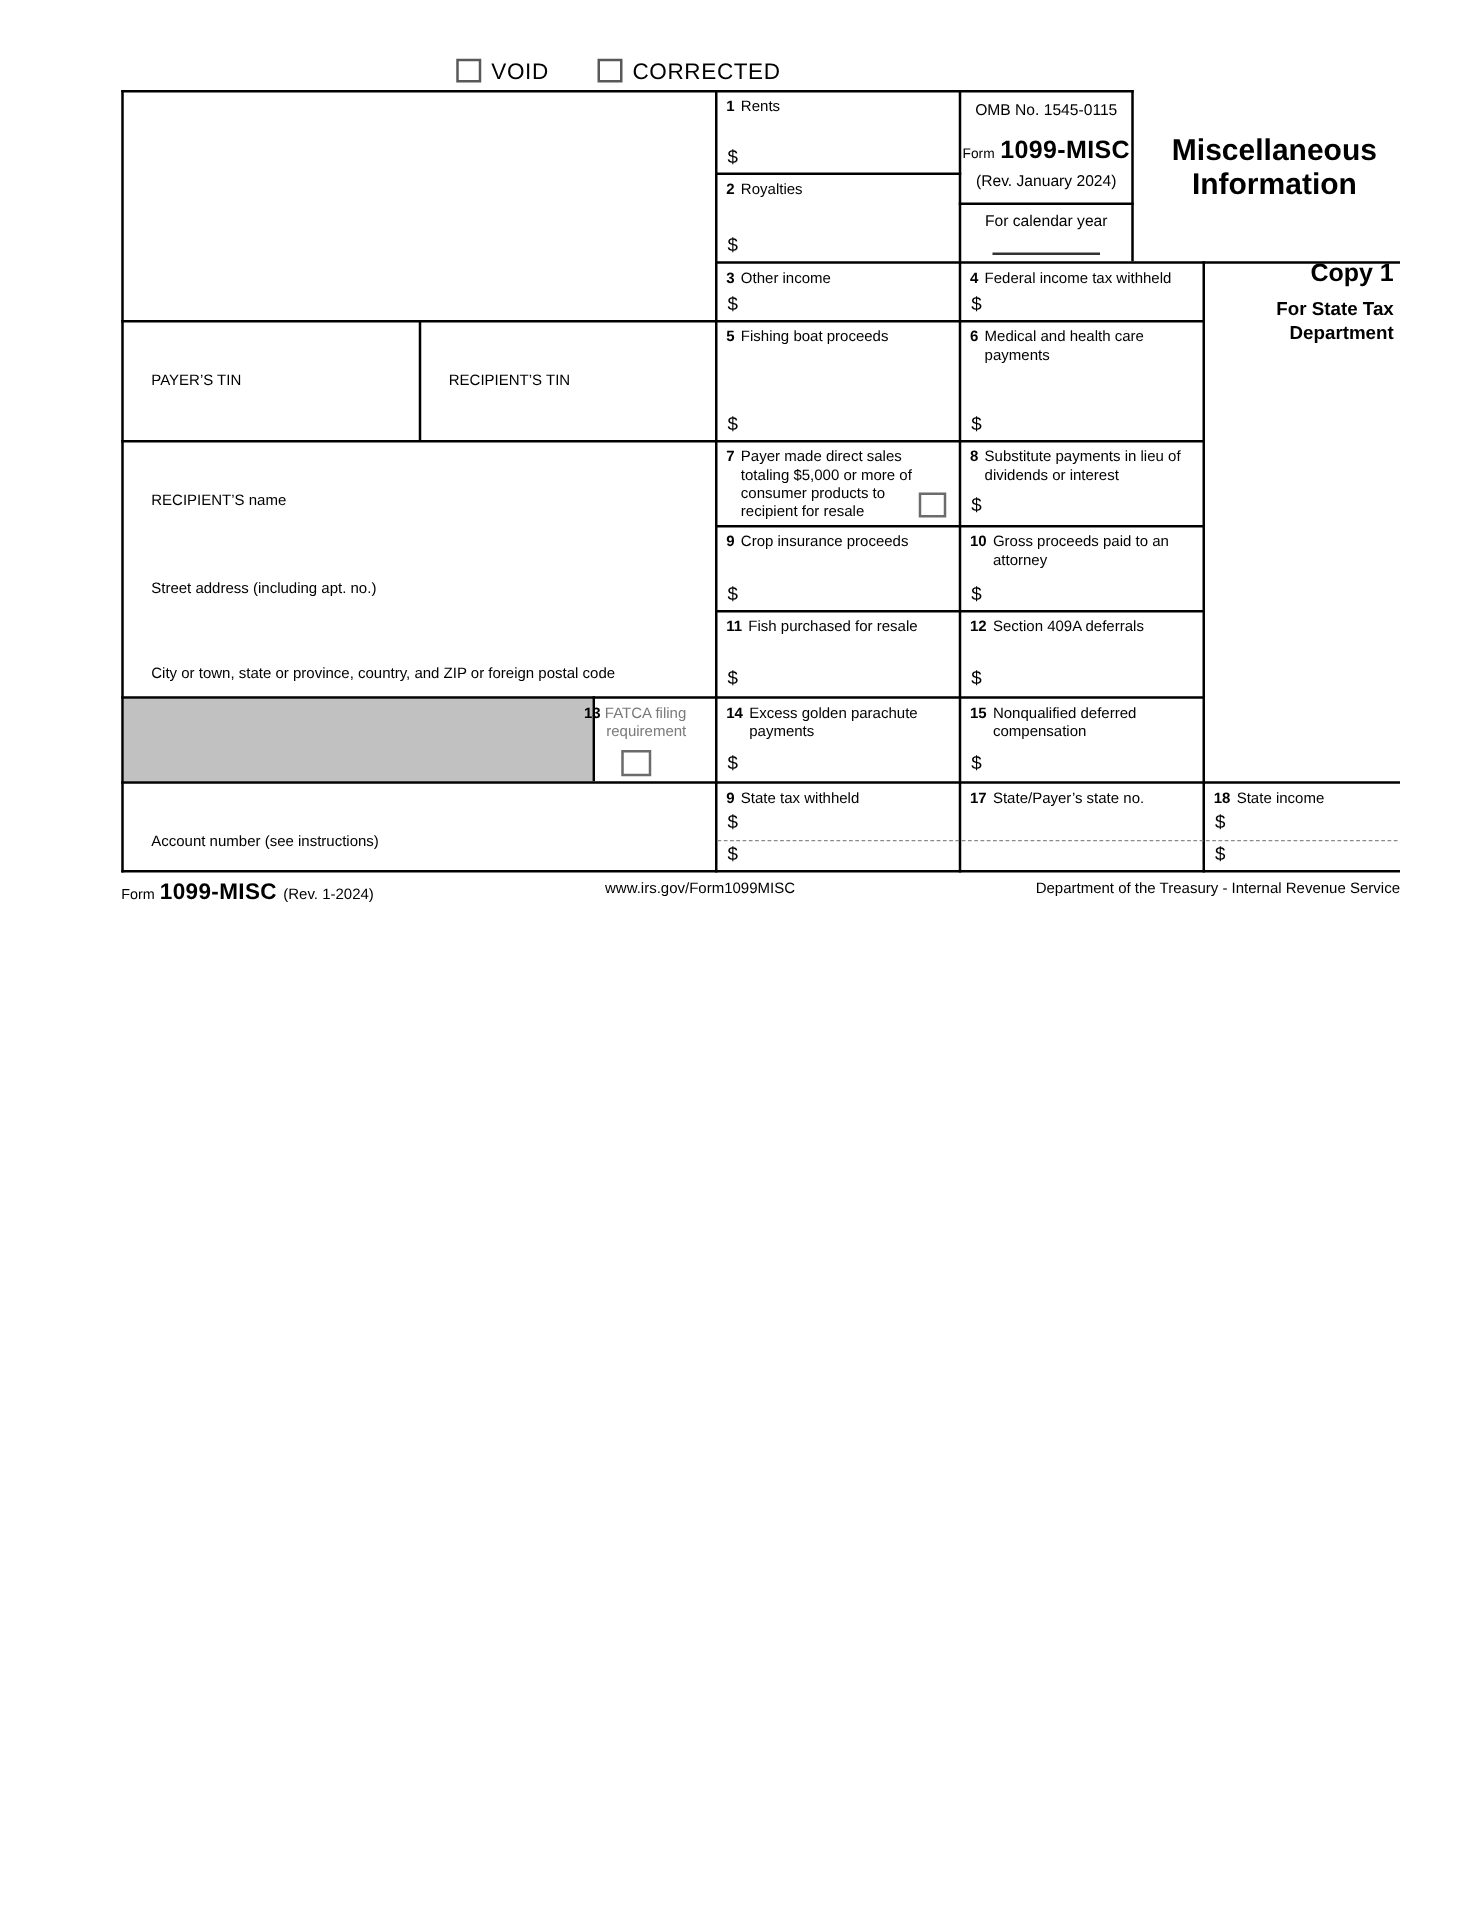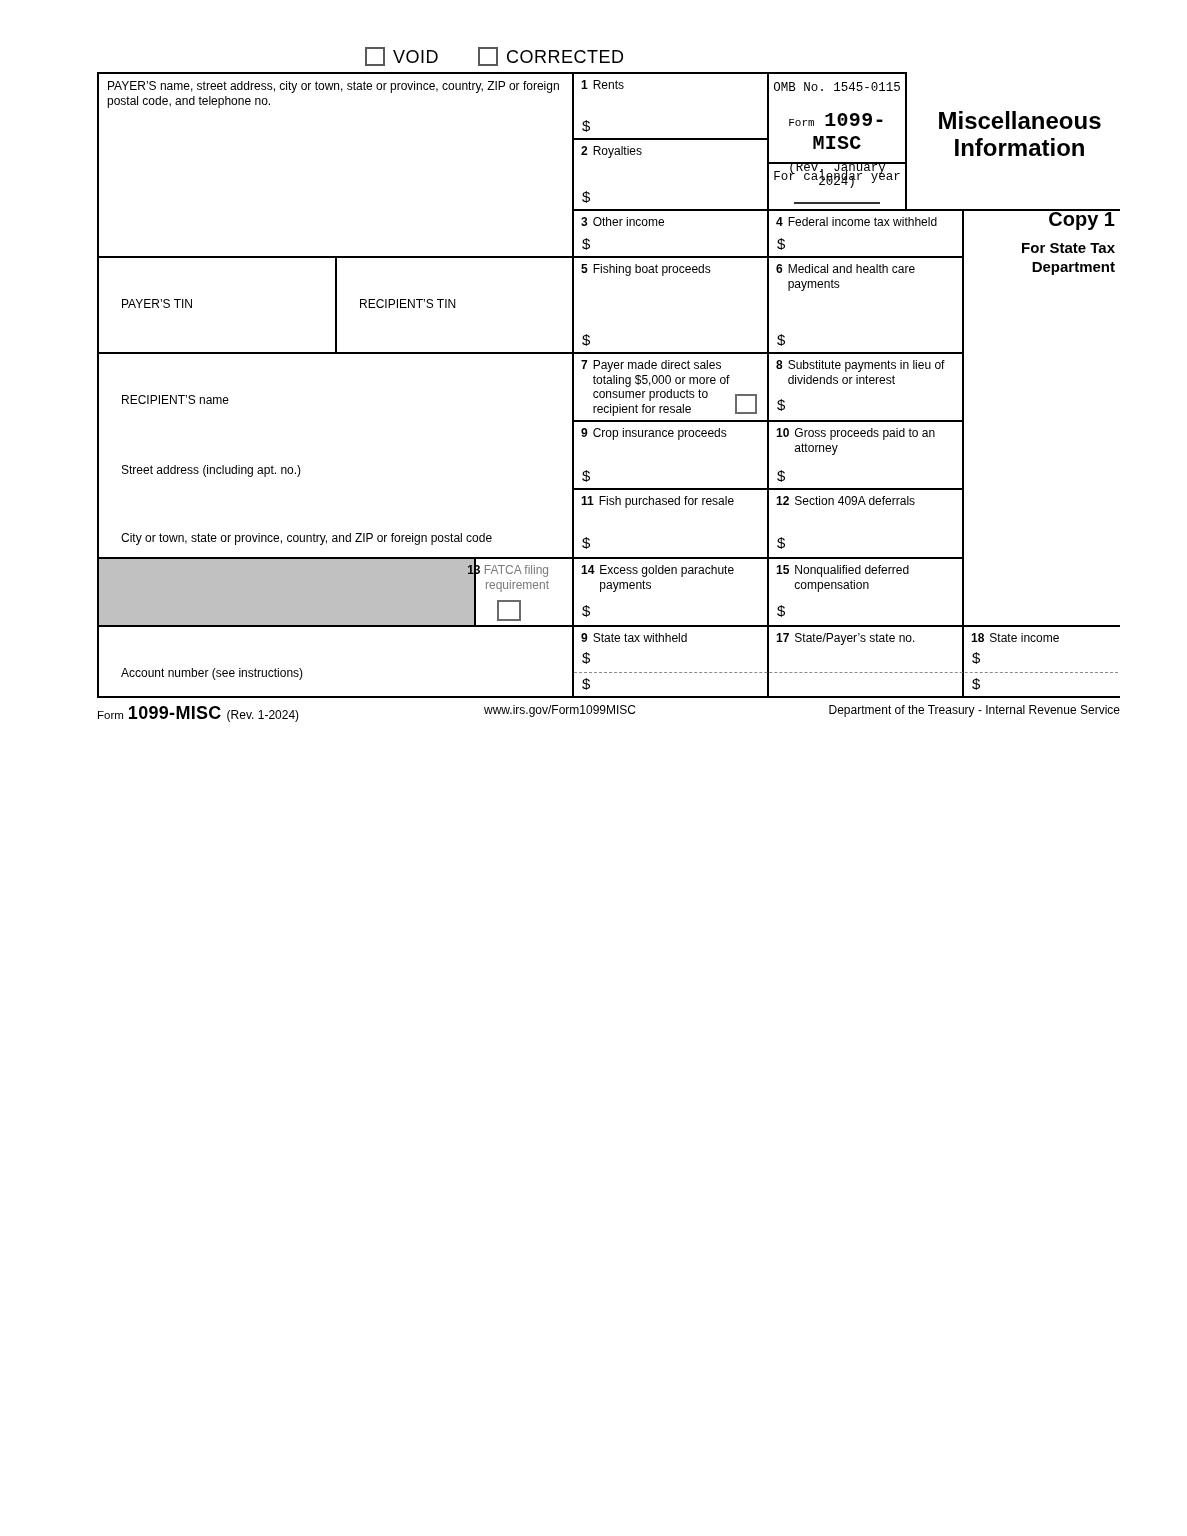--- a/index.html
+++ b/index.html
@@ -30,21 +30,21 @@
 
   .box-label { display:flex; align-items:flex-start; padding:4px 4px 0 7px; }
   .box-label .num { font-weight:bold; margin-right:5px; white-space:nowrap; }
   .box-label .txt { flex:0 1 auto; }
 
   .plain-label { padding:5px 8px 0 22px;margin-top:34px; }
 
   .dollar { position:absolute; left:8px; bottom:3px; font-size:15px; }
   .dollar-abs { position:absolute; left:8px; font-size:15px; }
 
-  .omb-box { position:absolute; text-align:center;font-family:Liberation Mono, monospace; }
+  .omb-box { position:absolute; text-align:center; }
   .omb-line1 { font-size:12.5px; padding-top:7px; }
   .omb-form { padding-top:14px; }
   .omb-form .small { font-size:11px; }
   .omb-form .big { font-size:20px; font-weight:bold; letter-spacing:0.3px; }
   .omb-rev { font-size:12.5px; padding-top:6px; }
   .omb-cal { font-size:12.5px; padding-top:6px; }
   .cal-blank { display:inline-block; width:86px; border-bottom:2px solid #333; height:20px; }
 
   .title-block { position:absolute; top:107px; right:65px; width:205px; text-align:center;
                  font-size:24px; font-weight:bold; line-height:27px; }
@@ -98,23 +98,20 @@
     <div class="vl" style="left:0; top:0; height:626px;"></div>
     <div class="vl" style="left:238px; top:184px; height:96px;"></div>
     <div class="vl" style="left:377px; top:485px; height:68px;"></div>
     <div class="vl" style="left:475px; top:0; height:626px;"></div>
     <div class="vl" style="left:670px; top:0; height:626px;"></div>
     <div class="vl" style="left:808px; top:0; height:137px;"></div>
     <div class="vl" style="left:865px; top:137px; height:489px;"></div>
 
     <div class="dash" style="left:477px; top:600px; width:544px;"></div>
 
-    <div class="cell" style="left:2px; top:2px; width:473px; height:182px;">
-      <div class="pad">PAYER’S name, street address, city or town, state or province, country, ZIP or foreign postal code, and telephone no.</div>
-    </div>
 
     <div class="cell" style="left:2px; top:186px; width:236px; height:94px;">
       <div class="plain-label">PAYER’S TIN</div>
     </div>
     <div class="cell" style="left:240px; top:186px; width:235px; height:94px;">
       <div class="plain-label">RECIPIENT’S TIN</div>
     </div>
 
     <div class="cell" style="left:2px; top:282px; width:473px; height:68px;">
       <div class="plain-label">RECIPIENT’S name</div>

